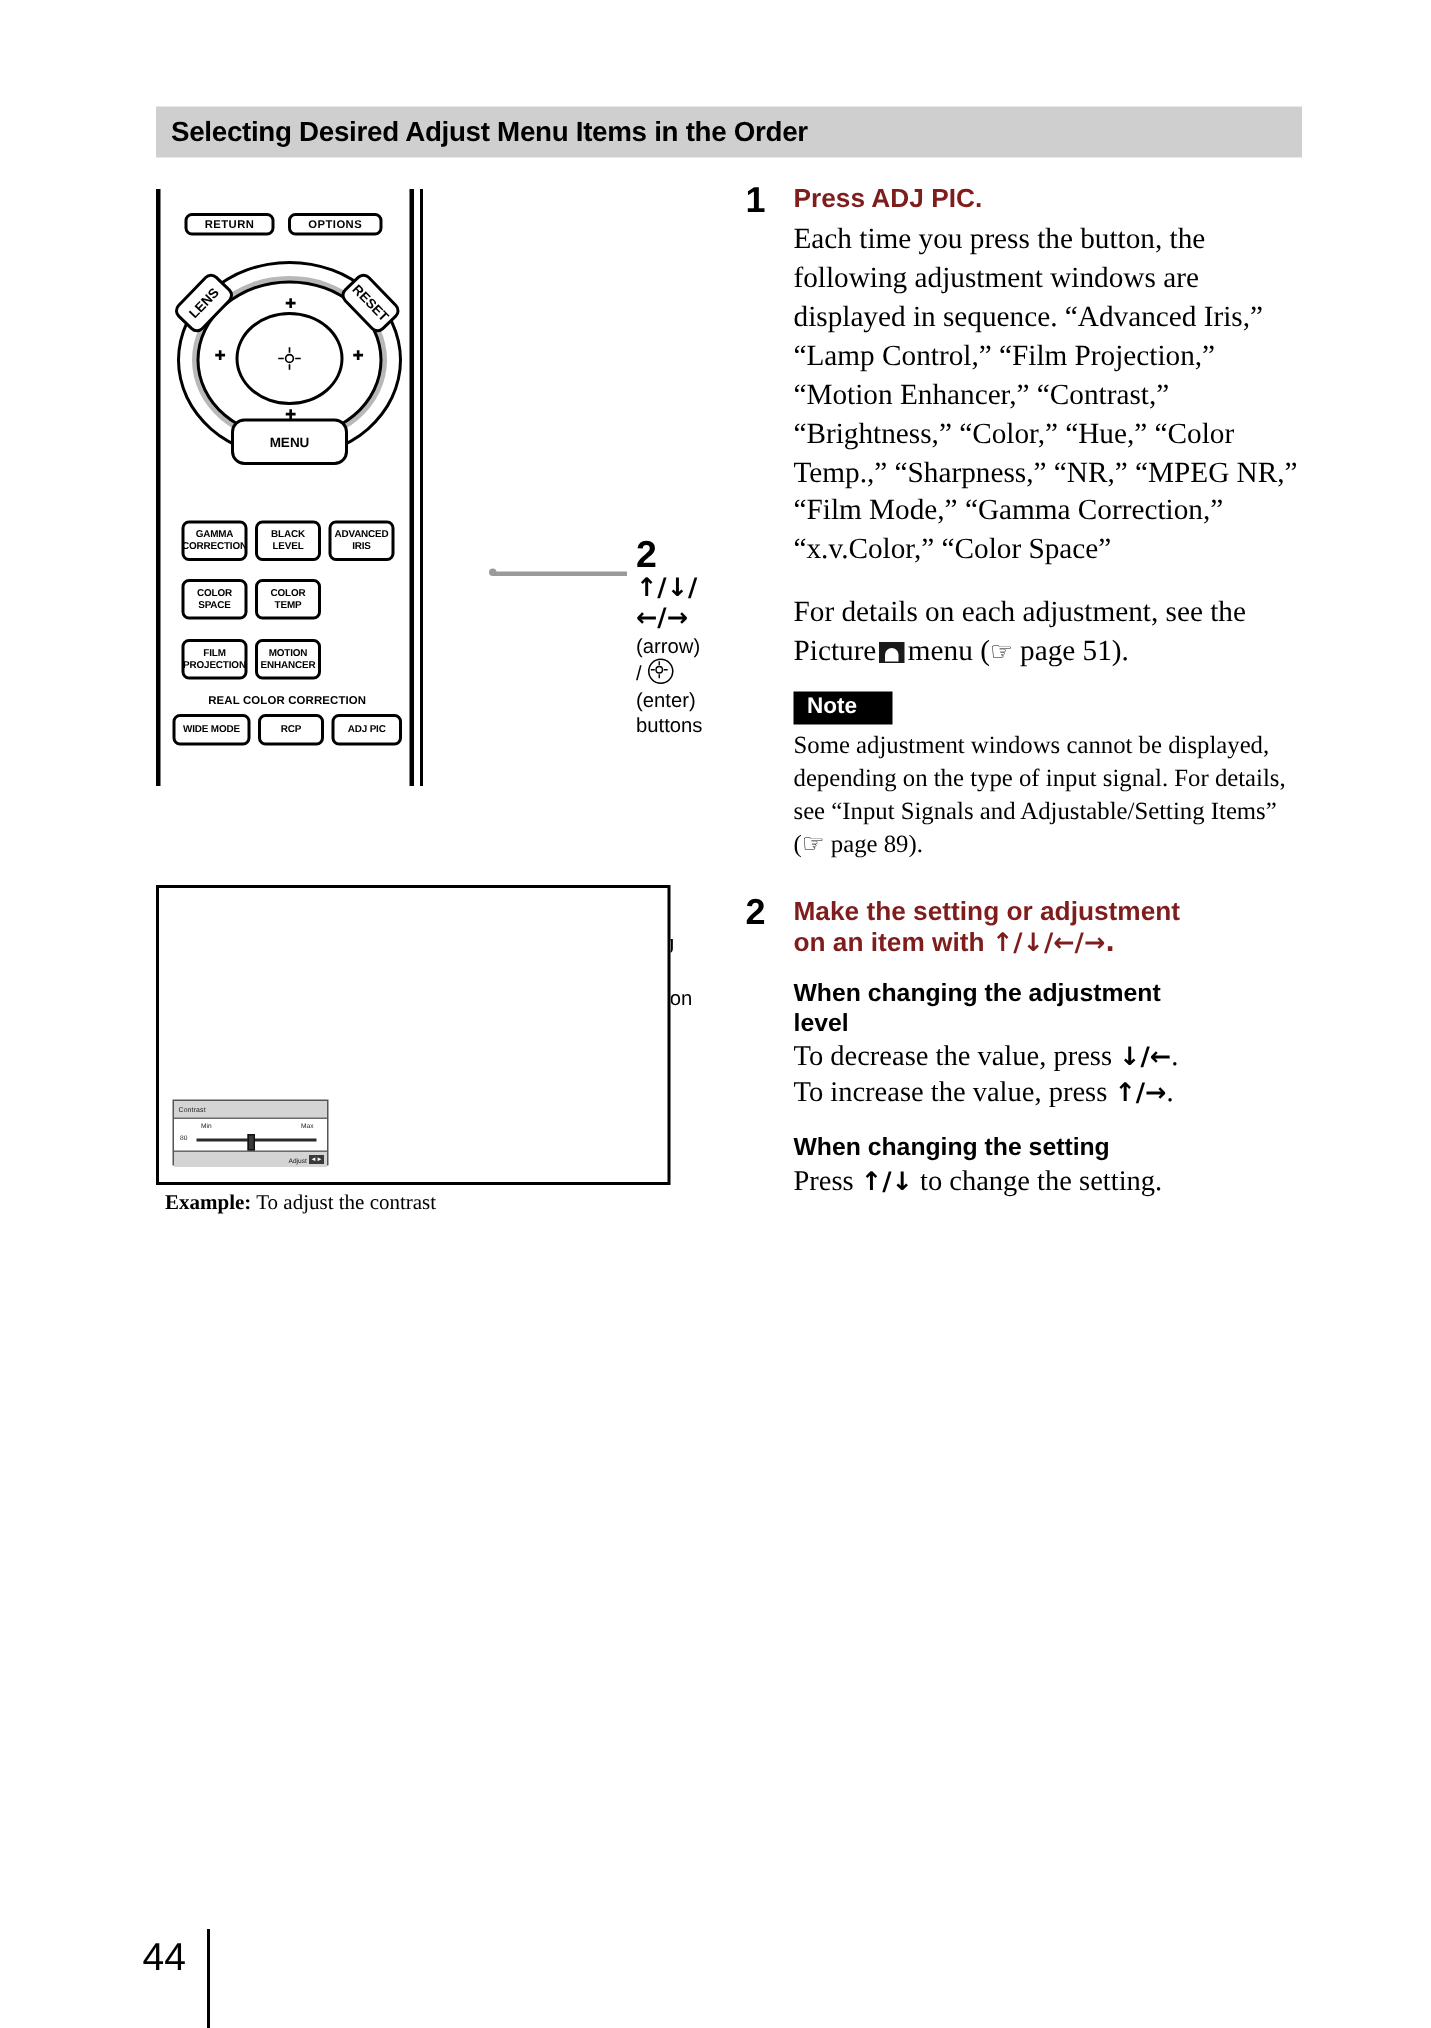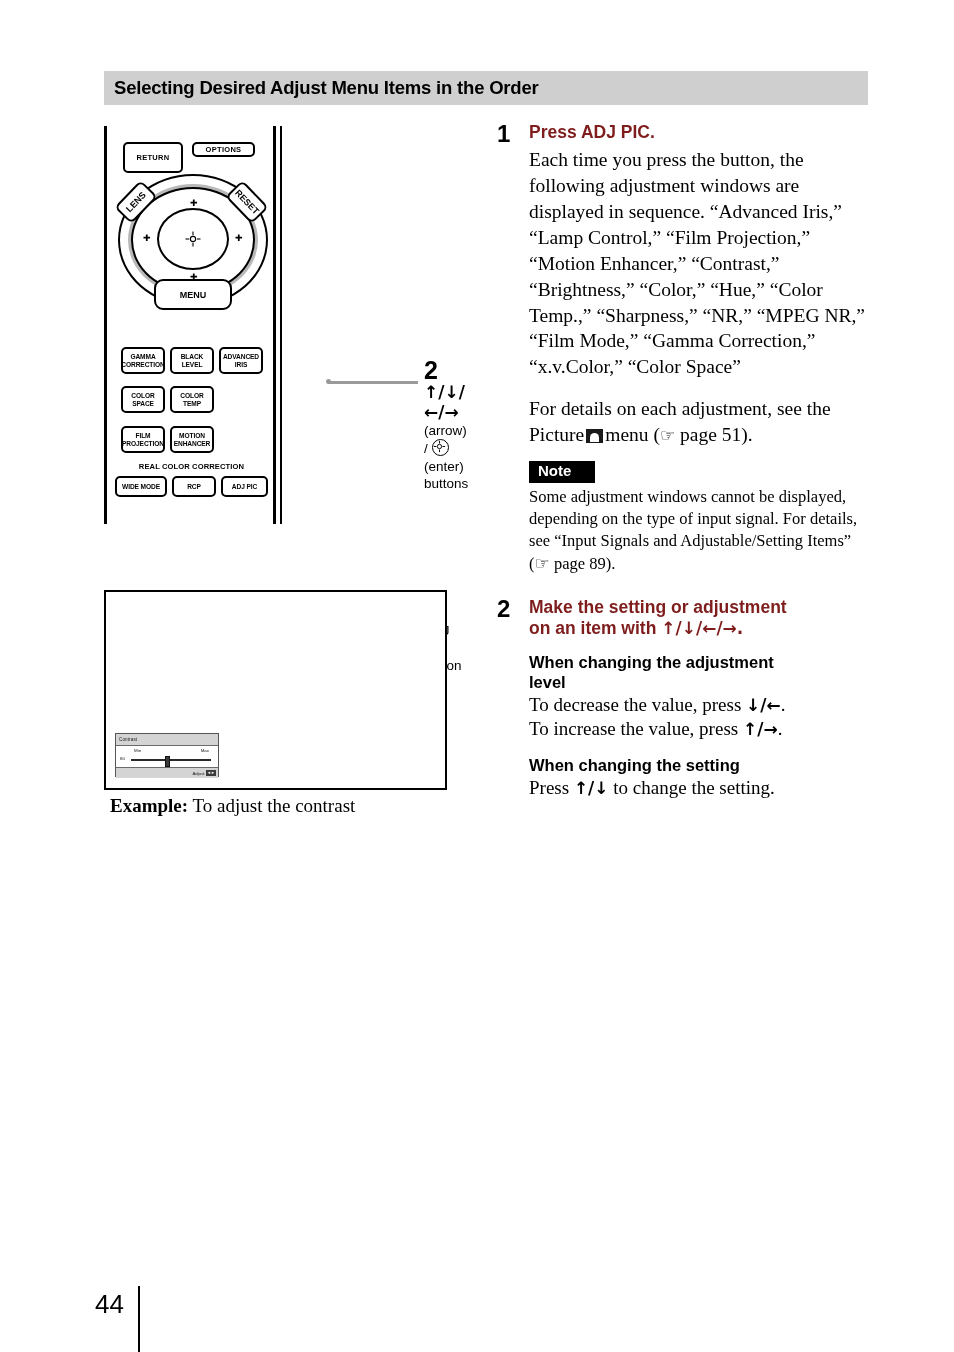--- a/index.html
+++ b/index.html
@@ -34,21 +34,21 @@
   .remote-edge-a{position:absolute;left:169px;top:0;width:3px;height:398px;background:#000;}
   .remote-edge-b{position:absolute;left:176px;top:0;width:2px;height:398px;background:#000;}
 
   .btn-pill{
     position:absolute;border:2px solid #000;border-radius:5px;background:#fff;
     font-family:"Liberation Sans", sans-serif;font-weight:bold;
     display:flex;align-items:center;justify-content:center;
     text-align:center;line-height:1.0;color:#000;
     box-sizing:border-box;
   }
-  .pill-return{left:19px;top:16px;width:60px;height:31px;font-size:7.5px;letter-spacing:.3px;}
+  .pill-return{left:19px;top:16px;width:60px;height:15px;font-size:7.5px;letter-spacing:.3px;}
   .pill-options{left:88px;top:16px;width:63px;height:15px;font-size:7.5px;letter-spacing:.3px;}
 
   
   .dpad{position:absolute;left:6px;top:52px;width:160px;height:125px;}
   .dpad .ring-outer{
     position:absolute;left:8px;top:-4px;width:150px;height:132px;
     border:2.5px solid #000;border-radius:50%;box-sizing:border-box;background:#fff;
   }
   .dpad .ring-grey{
     position:absolute;left:18px;top:6px;width:130px;height:112px;
@@ -149,21 +149,21 @@
   .osd-knob{position:absolute;left:49px;top:9.5px;width:3px;height:9px;background:#3a3a3a;border:0.5px solid #111;}
   .osd-foot{
     height:10px;background:#d4d4d4;border-top:1px solid #6a6a6a;
     display:flex;align-items:center;justify-content:flex-end;
     font-size:4.4px;color:#1a1a1a;padding-right:2px;gap:1.5px;
   }
   .osd-foot .kb{background:#3a3a3a;color:#fff;font-size:4px;padding:0 1px;line-height:6px;}
 
   .example-cap{
     position:absolute;left:110px;top:795px;width:380px;
-    font-size:19px;color:#000;
+    font-size:14px;color:#000;
   }
   .example-cap b{font-weight:bold;}
 
   
   .right-col{position:absolute;left:497px;top:122px;width:375px;}
 
   .step{position:relative;margin-bottom:0;}
   .step-num{
     position:absolute;left:0;top:0;width:24px;
     font-family:"Liberation Sans", sans-serif;font-weight:bold;font-size:24px;

